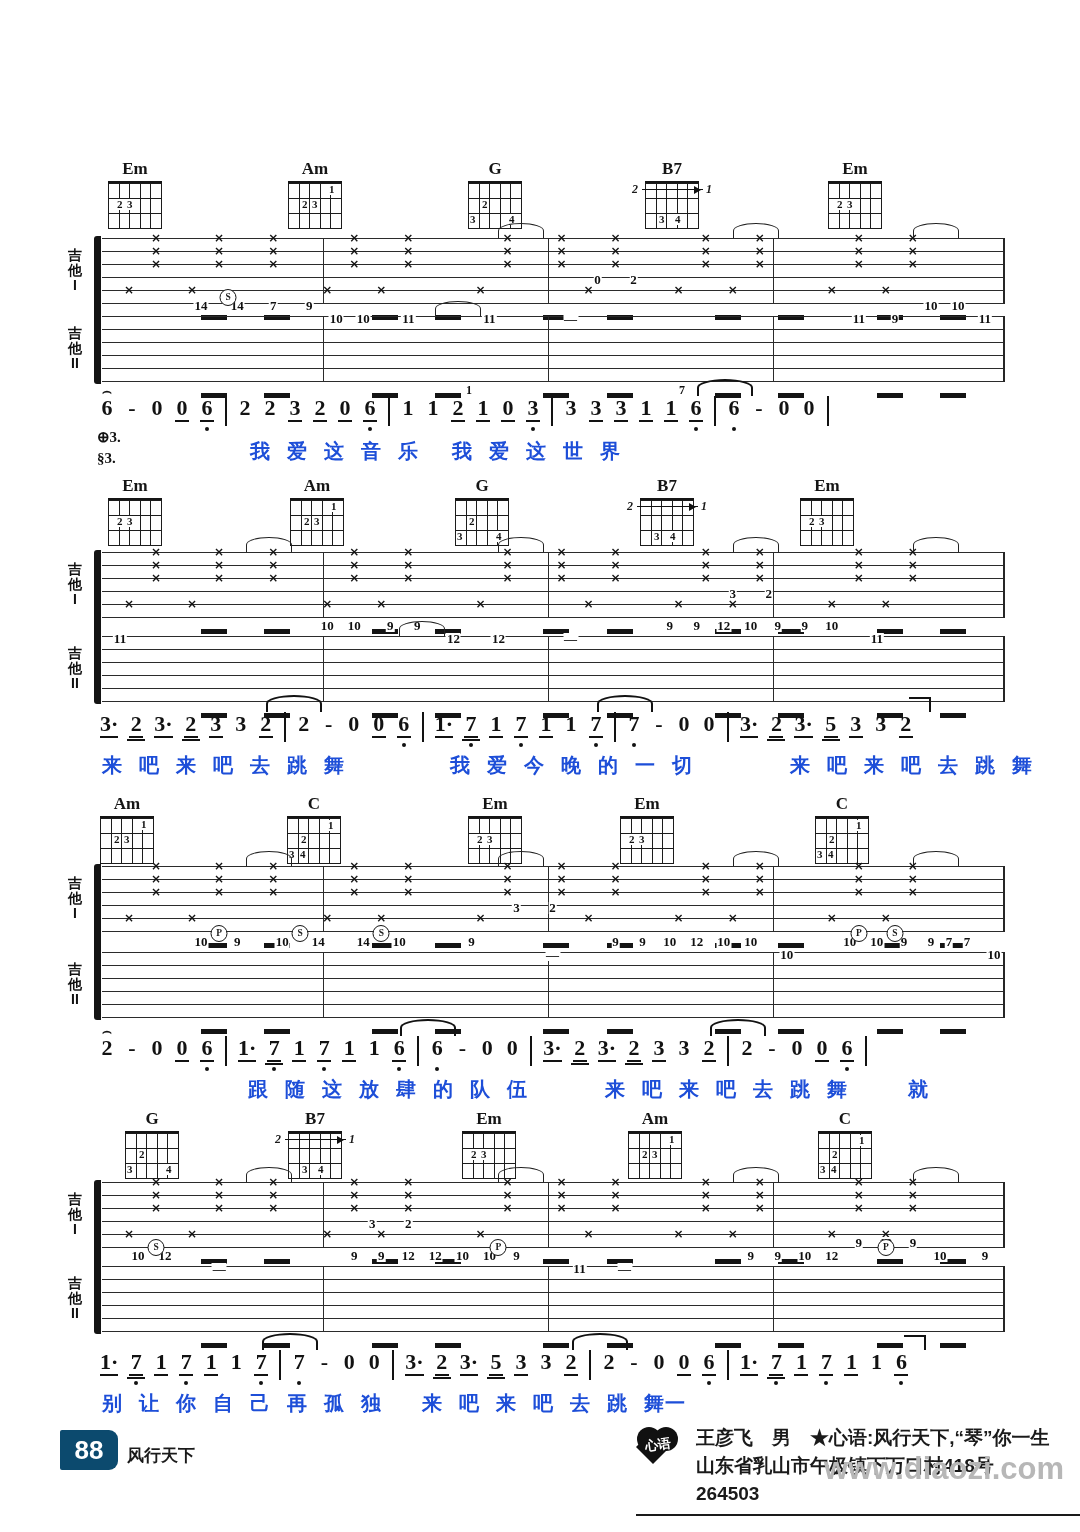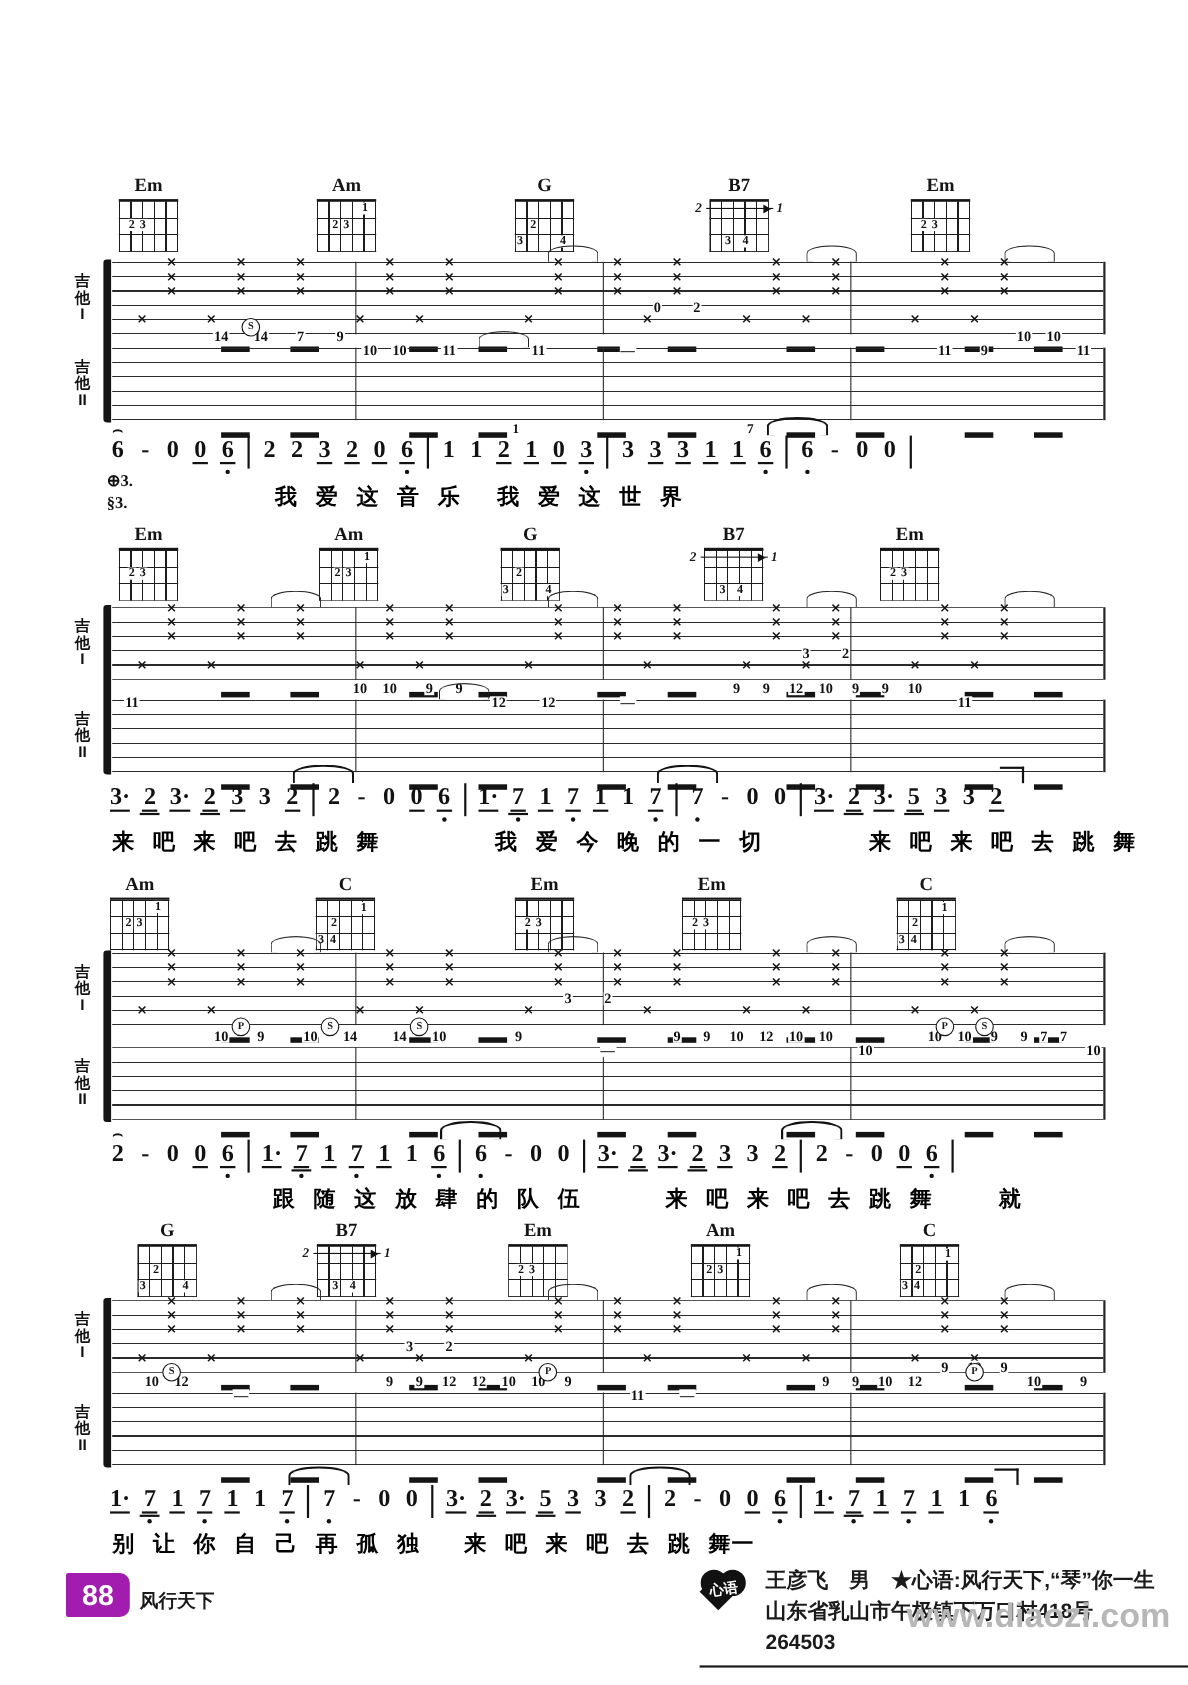--- a/index.html
+++ b/index.html
@@ -50,24 +50,24 @@
   .g{position:absolute;top:-13px;right:-7px;font:700 12px "Liberation Serif",serif;font-style:normal;}
   .cap{position:absolute;top:-17px;left:50%;transform:translateX(-50%);font-style:normal;font-size:15px;}
   .tiearc{position:absolute;top:-17px;left:55%;width:52px;height:15px;border:2px solid #121212;
        border-bottom:none;border-radius:100% 100% 0 0;}
   .endbr{position:absolute;top:-15px;left:70%;width:20px;height:13px;border-top:2.2px solid #121212;
        border-right:2.2px solid #121212;}
   .mbar{width:2px;height:30px;background:#121212;flex:none;}
   .rmark{position:absolute;left:97px;font:700 15px "Liberation Serif",serif;color:#121212;}
 
   
-  .lyr{position:absolute;font:700 20px "Liberation Sans",sans-serif;letter-spacing:17px;color:#000000;white-space:nowrap;}
+  .lyr{position:absolute;font:700 20px "Liberation Sans",sans-serif;letter-spacing:17px;color:#1d4ed8;white-space:nowrap;}
 
   
-  .pbadge{position:absolute;left:60px;top:1430px;width:58px;height:40px;background:#a21caf;
+  .pbadge{position:absolute;left:60px;top:1430px;width:58px;height:40px;background:#0c4a6e;
           border-radius:2px 9px 9px 2px;color:#fff;text-align:center;font:700 26px "Liberation Sans",sans-serif;
           line-height:40px;}
   .series{position:absolute;left:127px;top:1444px;font:700 17px "Liberation Sans",sans-serif;}
   .pub{position:absolute;left:636px;top:1424px;display:flex;gap:14px;border-bottom:2px solid #1a1a1a;
        padding:0 6px 6px 0;}
   .heart{position:relative;width:46px;height:44px;flex:none;}
   .heart .hc1,.heart .hc2{position:absolute;width:24px;height:24px;border-radius:50%;background:#111;top:3px;}
   .heart .hc1{left:1px}.heart .hc2{left:18px}
   .heart .hb{position:absolute;top:11px;left:5px;width:24px;height:24px;background:#111;transform:rotate(45deg);}
   .heart .htext{position:absolute;top:12px;left:2px;width:40px;text-align:center;color:#fff;

